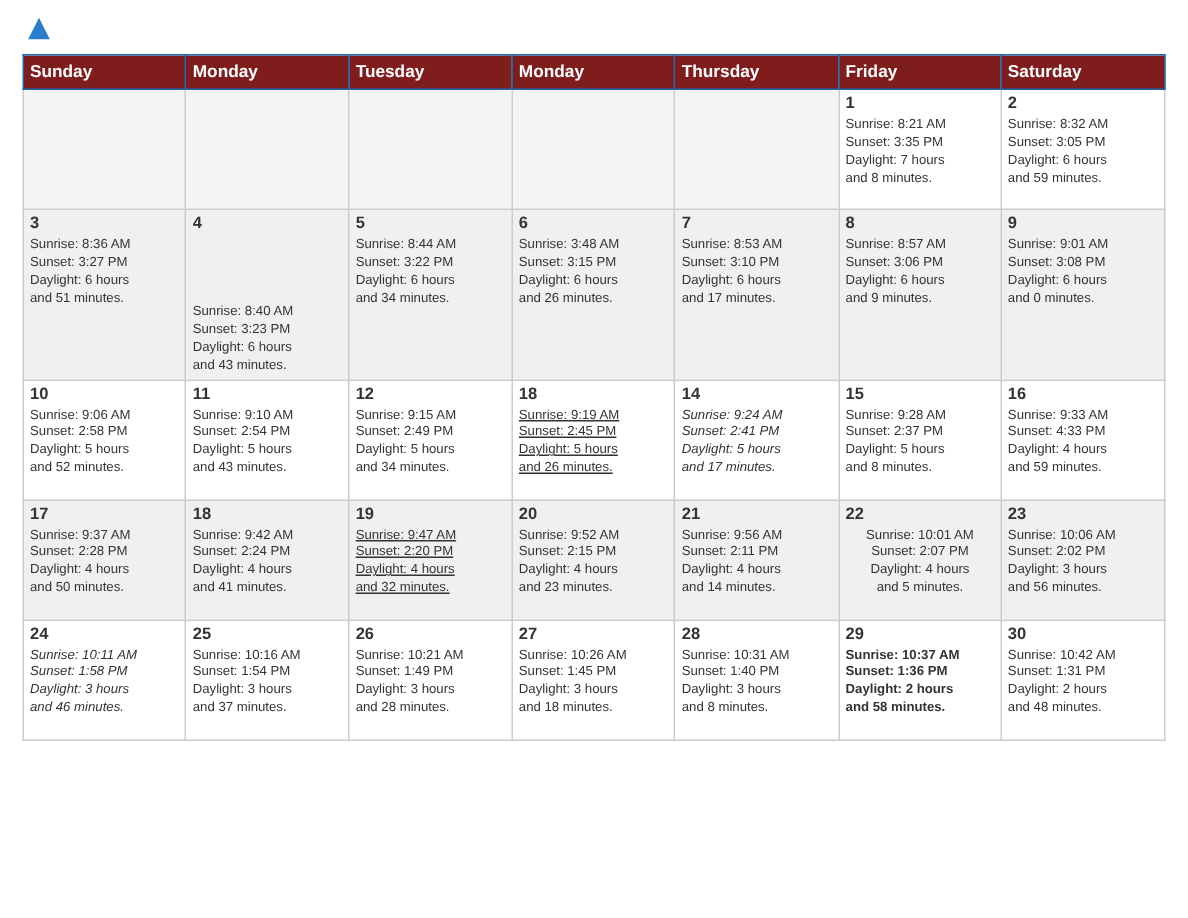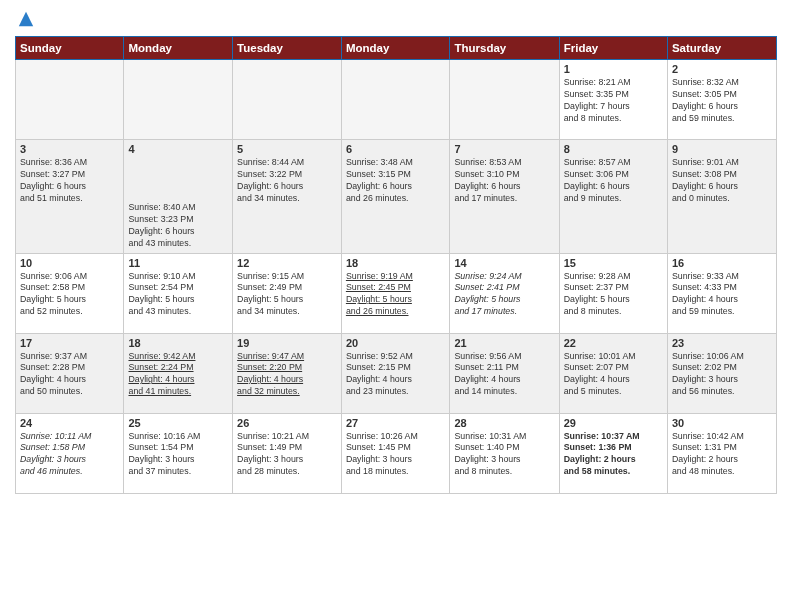--- a/index.html
+++ b/index.html
@@ -258,21 +258,21 @@
         <tr class="row-even">
           <td>
             <span class="day-num">17</span>
             <div class="day-info" style="white-space: pre-line;">Sunrise: 9:37 AM
 Sunset: 2:28 PM
 Daylight: 4 hours
 and 50 minutes.</div>
           </td>
           <td>
             <span class="day-num">18</span>
-            <div class="day-info" style="white-space: pre-line; text-decoration: underline;">Sunrise: 9:42 AM
+            <div class="day-info" style="white-space: pre-line;">Sunrise: 9:42 AM
 Sunset: 2:24 PM
 Daylight: 4 hours
 and 41 minutes.</div>
           </td>
           <td>
             <span class="day-num">19</span>
             <div class="day-info" style="white-space: pre-line; text-decoration: underline;">Sunrise: 9:47 AM
 Sunset: 2:20 PM
 Daylight: 4 hours
 and 32 minutes.</div>
@@ -286,21 +286,21 @@
           </td>
           <td>
             <span class="day-num">21</span>
             <div class="day-info" style="white-space: pre-line;">Sunrise: 9:56 AM
 Sunset: 2:11 PM
 Daylight: 4 hours
 and 14 minutes.</div>
           </td>
           <td>
             <span class="day-num">22</span>
-            <div class="day-info" style="white-space: pre-line;">Sunrise: 10:01 AM
+            <div class="day-info" style="white-space: pre-line; text-align: center;">Sunrise: 10:01 AM
 Sunset: 2:07 PM
 Daylight: 4 hours
 and 5 minutes.</div>
           </td>
           <td>
             <span class="day-num">23</span>
             <div class="day-info" style="white-space: pre-line;">Sunrise: 10:06 AM
 Sunset: 2:02 PM
 Daylight: 3 hours
 and 56 minutes.</div>

